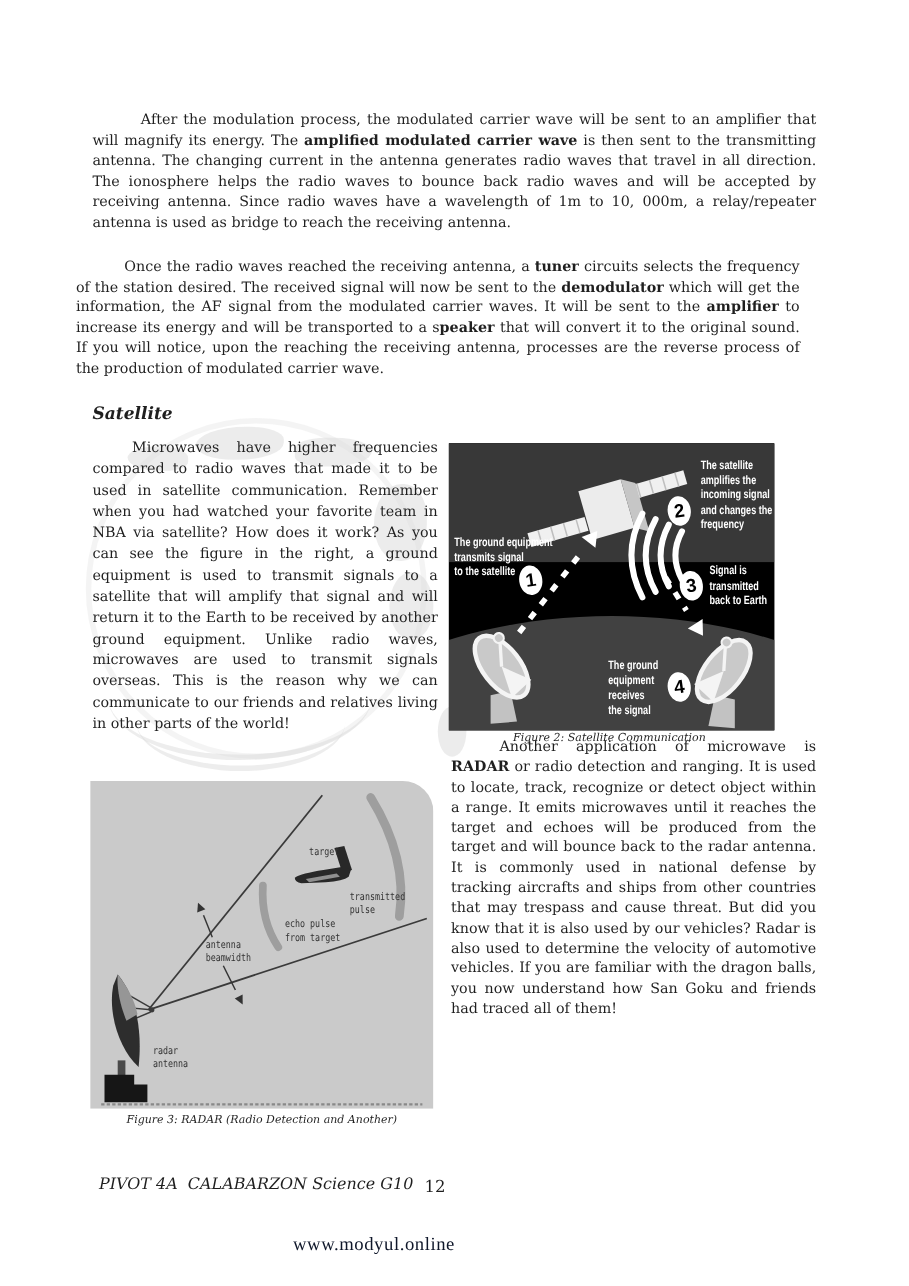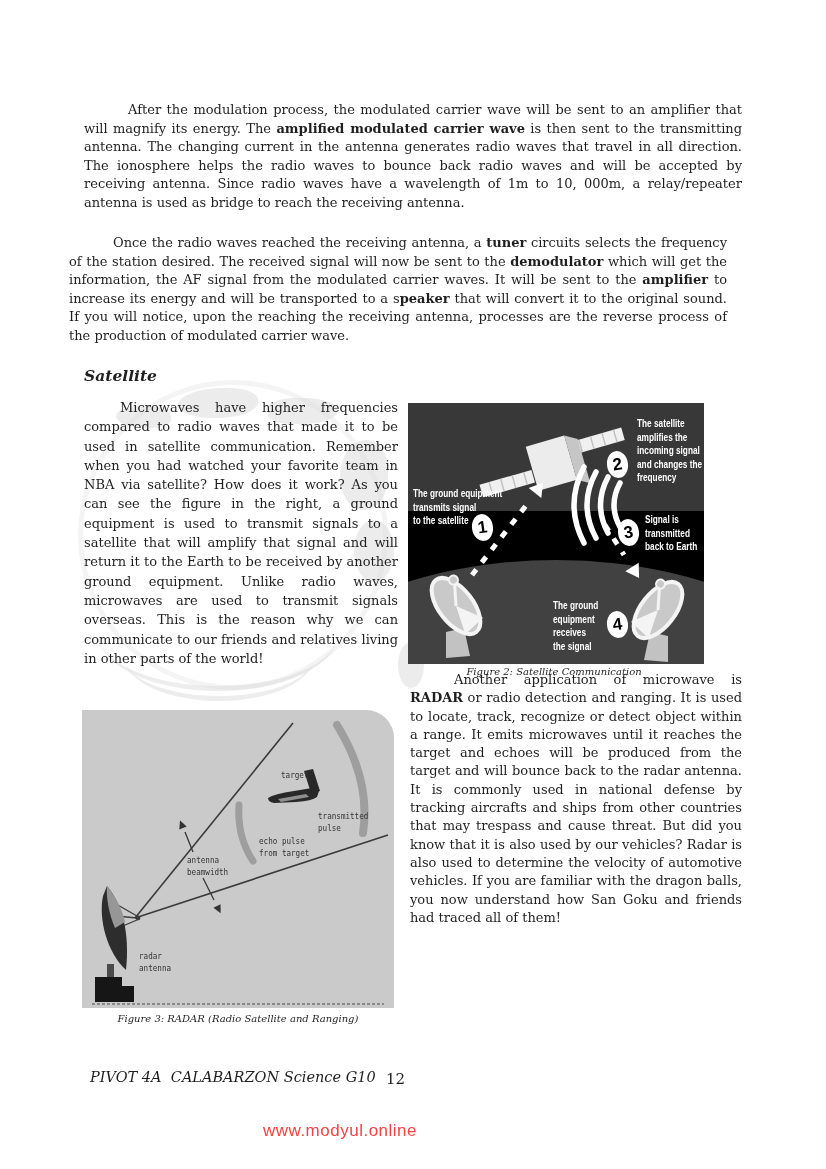--- a/index.html
+++ b/index.html
@@ -35,22 +35,22 @@
   
   .fig3{position:absolute;left:82px;top:710px;width:248px;height:298px;z-index:2;}
   .fig3 svg{position:absolute;left:0;top:0;}
   .f3label{position:absolute;color:#333;font-family:"DejaVu Sans Mono",monospace;font-size:9.5px;
            line-height:12px;white-space:pre-line;transform:scaleX(.8);transform-origin:0 0;width:110px;z-index:3;}
 
   
   .footer-left{position:absolute;left:90px;top:1069px;font-size:14.5px;font-style:italic;white-space:pre;z-index:1;}
   .page-number{position:absolute;left:386px;top:1070px;font-size:15px;z-index:1;}
   .site-watermark{position:absolute;left:0;top:1121px;width:680px;text-align:center;
-                  font-family:Liberation Sans, sans-serif;font-size:17px;letter-spacing:.5px;
-                  color:#ef4444;z-index:1;}
+                  font-family:Liberation Serif, serif;font-size:17px;letter-spacing:.5px;
+                  color:#0f172a;z-index:1;}
 </style>
 </head>
 <body>
 
 <div class="page">
 
   <div class="globe">
     <div class="gring" style="left:10px;top:0;width:300px;height:300px;"></div>
     <div class="gw" style="left:110px;top:8px;width:80px;height:30px;border-radius:60% 40% 55% 45%;"></div>
     <div class="gw" style="left:200px;top:18px;width:70px;height:26px;border-radius:45% 55% 60% 40%;"></div>
@@ -185,21 +185,21 @@
     <div class="f3label" style="left:199px;top:59px;">target</div>
     <div class="f3label" style="left:236px;top:100px;">transmitted
 pulse</div>
     <div class="f3label" style="left:177px;top:125px;">echo pulse
 from target</div>
     <div class="f3label" style="left:105px;top:144px;">antenna
 beamwidth</div>
     <div class="f3label" style="left:57px;top:240px;">radar
 antenna</div>
   </div>
-  <div class="caption cap3">Figure 3: RADAR (Radio Satellite and Ranging)</div>
+  <div class="caption cap3">Figure 3: RADAR (Radio Detection and Another)</div>
 
   <p class="bodytext para-radar"><span>Another application of microwave is </span><span class="b">RADAR</span><span> or radio detection and ranging. It is used to locate, track, recognize or detect object within a range. It emits microwaves until it reaches the target and echoes will be produced from the target and will bounce back to the radar antenna. It is commonly used in national defense by tracking aircrafts and ships from other countries that may trespass and cause threat. But did you know that it is also used by our vehicles? Radar is also used to determine the velocity of automotive vehicles. If you are familiar with the dragon balls, you now understand how San Goku and friends had traced all of them!</span></p>
 
   <div class="footer-left">PIVOT 4A  CALABARZON Science G10</div>
   <div class="page-number">12</div>
   <div class="site-watermark">www.modyul.online</div>
 
 </div>
 
 </body></html>

